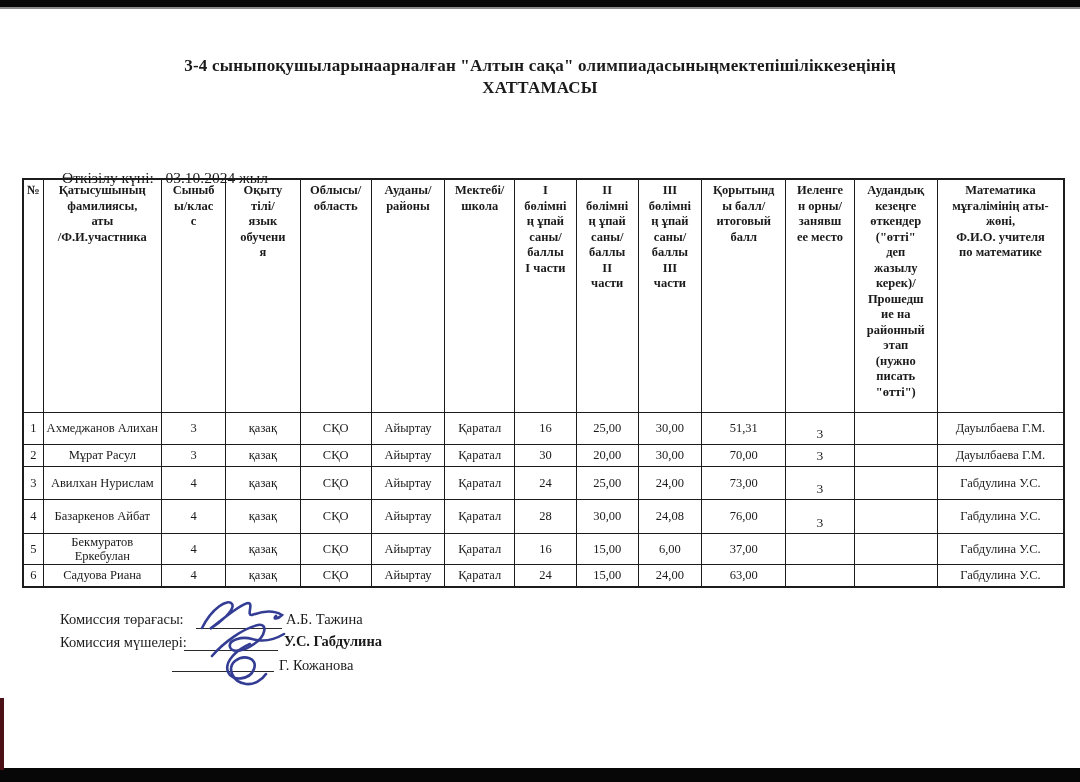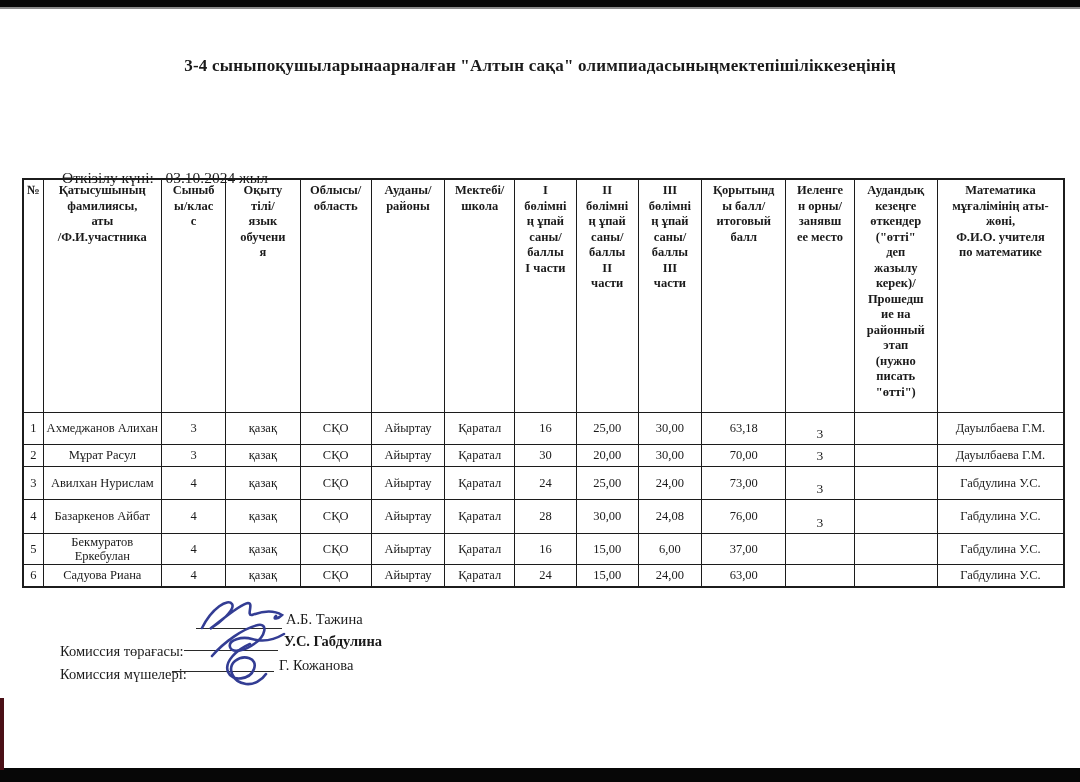--- a/index.html
+++ b/index.html
@@ -56,34 +56,35 @@
     padding: 1px 2px;
   }
   .protocol-table td.col-place { vertical-align: bottom; padding-bottom: 3px; font-size: 13.5px; }
   .protocol-table tbody tr:nth-child(1) { height: 32px; }
   .protocol-table tbody tr:nth-child(2) { height: 22px; }
   .protocol-table tbody tr:nth-child(3) { height: 33px; }
   .protocol-table tbody tr:nth-child(4) { height: 34px; }
   .protocol-table tbody tr:nth-child(5) { height: 30px; }
   .protocol-table tbody tr:nth-child(6) { height: 23px; }
   .sig-block { position: absolute; left: 0; top: 0; width: 1080px; height: 782px; pointer-events: none; }
-  .sig-label { position: absolute; font-size: 14.5px; margin-top: 32px; }
+  .sig-label { position: absolute; font-size: 14.5px; }
   .sig-name  { position: absolute; font-size: 14.5px; }
   .sig-line  { position: absolute; border-top: 1.5px solid #2a2a2a; }
   .sig-svg   { position: absolute; }
 </style>
 </head>
 <body style="background: rgb(255, 255, 255); color: rgb(26, 26, 26);">
 
 <div class="scan-bar-top" style="background: rgb(7, 7, 7);"></div>
 <div class="scan-bar-bottom" style="background: rgb(7, 7, 7);"></div>
 <div class="scan-stripe-left" style="background: rgb(74, 16, 22);"></div>
 
 <div class="title-block">
   <div>3-4 сыныпоқушыларынаарналған "Алтын сақа" олимпиадасыныңмектепішіліккезеңінің</div>
+  <div>ХАТТАМАСЫ</div>
 </div>
 
 <div class="meta-block">
   <div>Өткізілу күні:   03.10.2024 жыл</div>
 </div>
 
 <table class="protocol-table">
   <colgroup>
     <col style="width:20px">
       <col style="width:118px">
@@ -175,21 +176,21 @@
         <td class="col-no">1</td>
         <td class="col-name">Ахмеджанов Алихан</td>
         <td class="col-grade">3</td>
         <td class="col-language">қазақ</td>
         <td class="col-region">СҚО</td>
         <td class="col-district">Айыртау</td>
         <td class="col-school">Қаратал</td>
         <td class="col-part1">16</td>
         <td class="col-part2">25,00</td>
         <td class="col-part3">30,00</td>
-        <td class="col-total">63,18</td>
+        <td class="col-total">51,31</td>
         <td class="col-place">3</td>
         <td class="col-passed"></td>
         <td class="col-teacher">Дауылбаева Г.М.</td>
       </tr>
       <tr>
         <td class="col-no">2</td>
         <td class="col-name">Мұрат Расул</td>
         <td class="col-grade">3</td>
         <td class="col-language">қазақ</td>
         <td class="col-region">СҚО</td>

